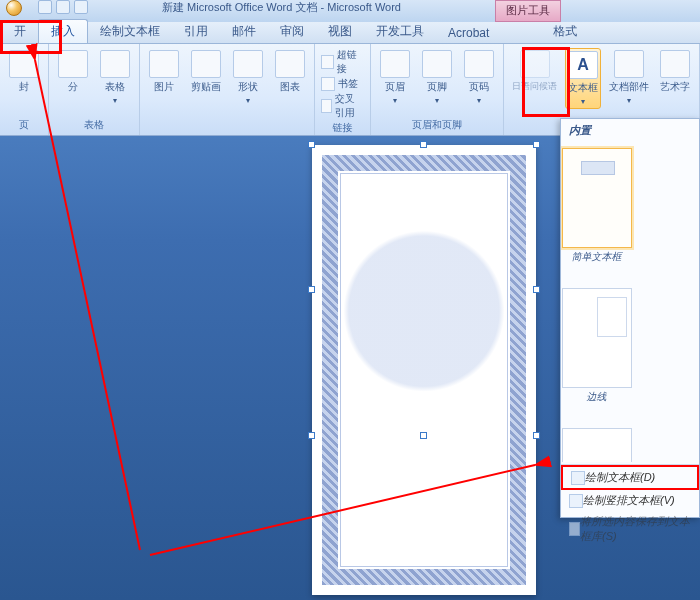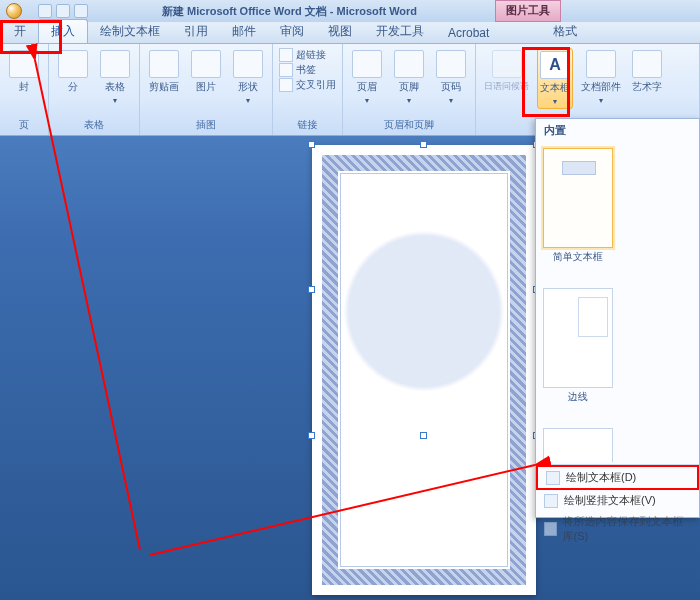--- a/index.html
+++ b/index.html
@@ -1,17 +1,17 @@
 <!DOCTYPE html>
 <html><head>
 <meta charset="utf-8">
 <style>
 * { margin:0; padding:0; box-sizing:border-box; font-family:"Microsoft YaHei","SimSun",sans-serif; }
 body { width:700px; height:600px; overflow:hidden; background:linear-gradient(180deg,#5a8fd0 0%,#3d6db0 40%,#2a5690 100%); }
-.titlebar { height:22px; background:linear-gradient(#d7e6f7,#bdd5f0); display:flex; align-items:center; font-size:11px; color:#3a598a; padding-left:6px; gap:14px;font-weight:bold; }
+.titlebar { height:22px; background:linear-gradient(#d7e6f7,#bdd5f0); display:flex; font-size:11px; color:#3a598a; padding-left:6px; gap:14px; }
 .titlebar .orb { width:16px; height:16px; border-radius:50%; background:radial-gradient(circle at 30% 30%,#fff,#f7c96b 40%,#d68b1a); border:1px solid #b07414; }
 .titlebar .qat { display:flex; gap:4px; margin-left:2px; }
 .titlebar .qat span { width:14px; height:14px; background:#e8f1fb; border:1px solid #9cb9de; border-radius:2px; }
 .titlebar .title { margin-left:60px; }
 .titlebar .tooltab { position:absolute; left:495px; top:0; height:22px; padding:2px 10px; background:linear-gradient(#f3d1e0,#e6a9c6); border:1px solid #c97fa7; font-size:11px; color:#5a2a44; }
 .tabs { height:22px; background:linear-gradient(#e5effa,#d0e0f3); display:flex; align-items:flex-end; font-size:12px; padding-left:2px; border-bottom:1px solid #9bb6d9; }
 .tabs .tab { padding:3px 12px; color:#3a598a; cursor:default; }
 .tabs .tab.active { background:linear-gradient(#f9fcff,#e9f2fc); border:1px solid #9bb6d9; border-bottom:none; border-radius:3px 3px 0 0; color:#154a9a; }
 .ribbon { height:92px; background:linear-gradient(#eef5fd,#dceafc 60%,#c9ddf7); display:flex; border-bottom:1px solid #90acd4; }
 .group { border-right:1px solid #b8cde8; padding:4px 6px 0 6px; display:flex; flex-direction:column; justify-content:space-between; }
@@ -24,29 +24,29 @@
 .smallstack { display:flex; flex-direction:column; gap:1px; }
 .smallstack .line { display:flex; align-items:center; gap:3px; font-size:10px; color:#3b5b8b; }
 .smallstack .ic { width:14px; height:14px; background:#f6f9fd; border:1px solid #b5cbe8; }
 .redbox1 { position:absolute; left:0; top:20px; width:62px; height:34px; border:3px solid #f00; pointer-events:none; }
 .redbox2 { position:absolute; left:522px; top:47px; width:48px; height:70px; border:3px solid #f00; pointer-events:none; }
 .doc { position:absolute; left:312px; top:145px; width:224px; height:450px; background:#fff; box-shadow:0 2px 6px rgba(0,0,0,.3); }
 .doc .border { position:absolute; inset:10px; border:16px solid; border-image:repeating-linear-gradient(45deg,#8fa3d0 0 3px,#c6d3ed 3px 6px) 16; }
 .doc .inner { position:absolute; inset:28px; border:1px solid #b9c8e6; background:radial-gradient(circle at 50% 35%,rgba(170,190,230,.35) 0 28%,transparent 30%),#fff; }
 .handles { position:absolute; }
 .handles span { position:absolute; width:7px; height:7px; background:#fff; border:1px solid #3b79c8; }
-.gallery { position:absolute; right:0; top:118px; width:165px; height:400px; background:#fafcff; border:1px solid #9fb8da; box-shadow:-2px 2px 6px rgba(0,0,0,.25); }
+.gallery { position:absolute; right:0; top:118px; width:140px; height:400px; background:#fafcff; border:1px solid #9fb8da; box-shadow:-2px 2px 6px rgba(0,0,0,.25);font-style:italic; }
 .gallery .hdr { font-size:11px; color:#3a598a; padding:4px 8px; font-weight:bold; }
 .gallery .grid { display:flex; flex-wrap:wrap; padding:2px; gap:16px; height:320px; overflow:hidden; }
 .gallery .cell { width:50%; display:flex; flex-direction:column; align-items:center; }
 .gallery .thumb { width:70px; height:100px; background:#fff; border:1px solid #c6d4e9; margin:4px 0 2px; position:relative; }
 .gallery .thumb.sel { border:1px solid #f4b84a; background:#fffefa; box-shadow:0 0 0 2px #fce6b4; }
 .gallery .cap { font-size:10px; color:#3a598a; padding-bottom:4px; white-space:nowrap; }
 .gallery .menu { border-top:1px solid #cfdced; margin-top:2px; }
-.gallery .menu .mi { display:flex; align-items:center; gap:6px; padding:3px 8px; font-size:11px; color:#333; }
+.gallery .menu .mi { display:flex; align-items:center; padding:3px 8px; font-size:11px; color:#333; }
 .gallery .menu .mi.sel { border:2px solid #f00; }
 .gallery .menu .ic { width:14px; height:14px; background:#eaf2fc; border:1px solid #b5cbe8; }
 .arrow { position:absolute; pointer-events:none; }
 </style>
 </head>
 <body>
 
 <div class="titlebar">
   <div class="orb"></div>
   <div class="qat">
@@ -92,33 +92,36 @@
           <div class="t">表格</div>
           <div class="drop">▾</div>
         </div>
     </div>
     <div class="lbl">表格</div>
   </div>
   <div class="group">
     <div class="row">
       <div class="btn-lg">
           <div class="ic"></div>
+          <div class="t">图片</div>
+        </div>
+      <div class="btn-lg">
+          <div class="ic"></div>
           <div class="t">剪贴画</div>
         </div>
       <div class="btn-lg">
           <div class="ic"></div>
-          <div class="t">图片</div>
-        </div>
-      <div class="btn-lg">
-          <div class="ic"></div>
           <div class="t">形状</div>
           <div class="drop">▾</div>
         </div>
-    </div>
-    <div class="lbl">插图</div>
+      <div class="btn-lg">
+          <div class="ic"></div>
+          <div class="t">图表</div>
+        </div>
+    </div>
   </div>
   <div class="group">
     <div class="smallstack">
       <div class="line">
           <span class="ic"></span>
           <span>超链接</span>
         </div>
       <div class="line">
           <span class="ic"></span>
           <span>书签</span>

